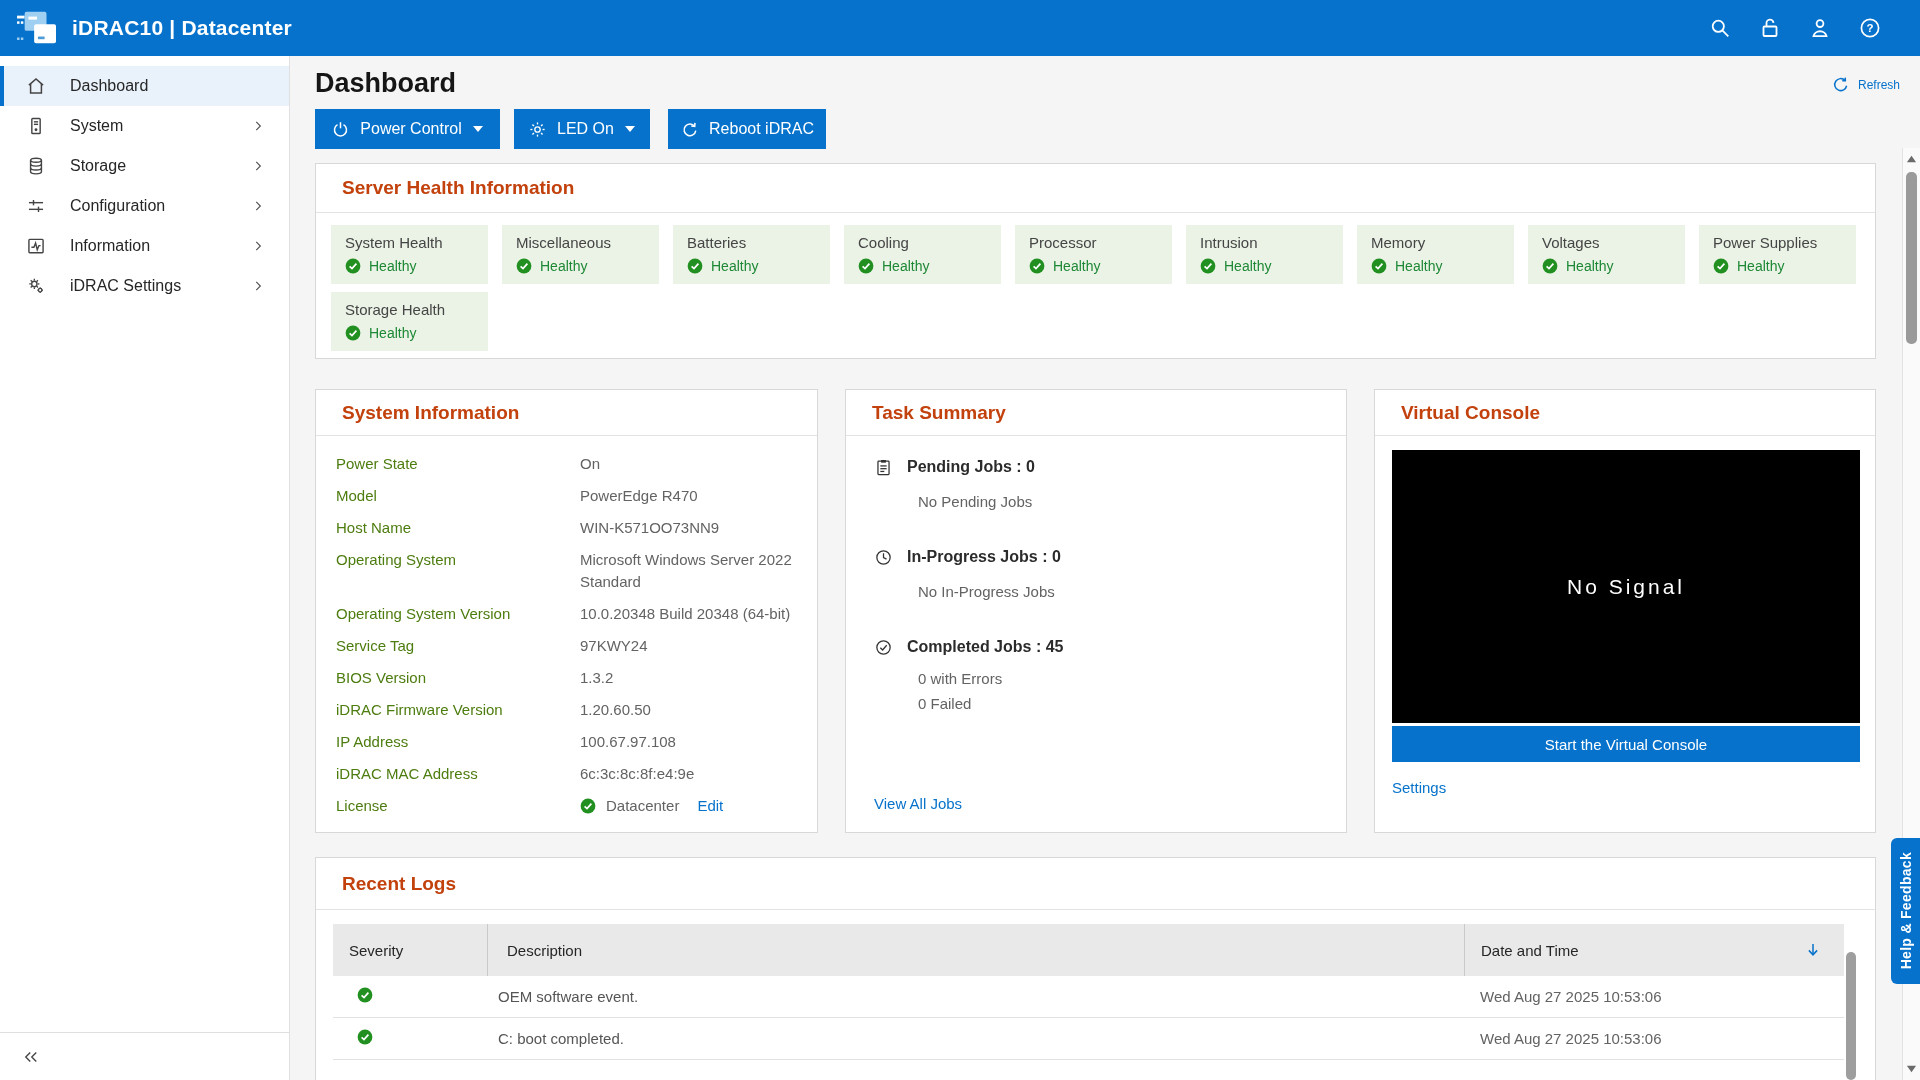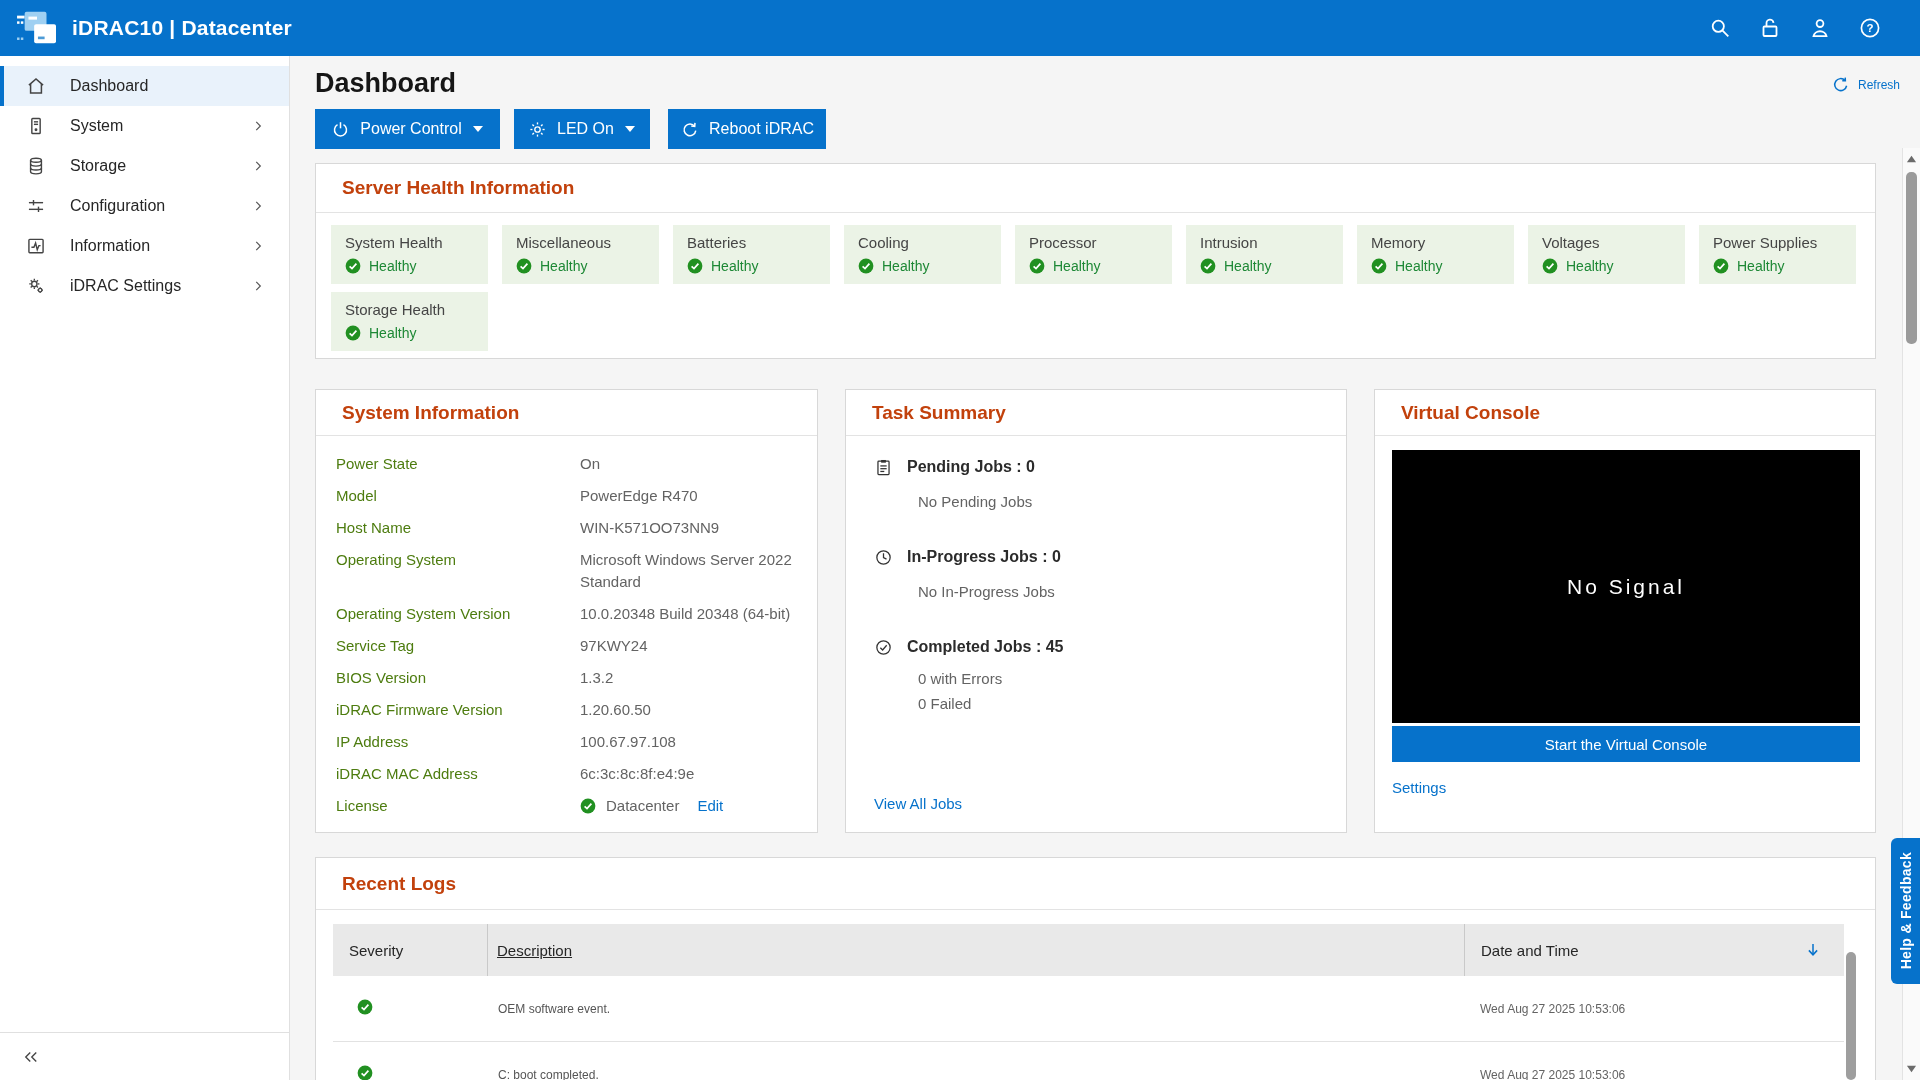--- a/index.html
+++ b/index.html
@@ -75,24 +75,24 @@
   .no-signal { color:#fff; font-size:21px; letter-spacing:3px; font-weight:500; }
   .vc-start { width:468px; height:36px; margin-top:3px; background:#0672CB; color:#fff; font-size:15px;
               display:flex; align-items:center; justify-content:center; cursor:pointer; }
   .vc-settings { display:inline-block; margin-top:17px; color:#0672CB; font-size:15px; cursor:pointer; }
 
   
   .logs-header { height:52px; }
   .log-table { position:absolute; left:17px; top:66px; width:1511px; }
   .thead { display:flex; align-items:center; background:#E9E9E9; height:52px; font-size:15px; color:#262626; position:relative; }
   .th-sev { width:154px; padding-left:16px; }
-  .th-desc { width:977px; padding-left:9px; border-left:1px solid #C9C9C9; height:100%; display:flex; align-items:center;text-decoration:underline; }
+  .th-desc { width:977px; padding-left:19px; border-left:1px solid #C9C9C9; height:100%; display:flex; align-items:center; }
   .th-date { width:380px; padding-left:16px; border-left:1px solid #C9C9C9; height:100%; display:flex; align-items:center; position:relative; }
   .sort-icon { position:absolute; right:22px; width:18px; height:18px; color:#0672CB; cursor:pointer; }
-  .trow { display:flex; align-items:center; height:66px; border-bottom:1px solid #E2E2E2; font-size:12px; color:#555; }
+  .trow { display:flex; align-items:center; height:42px; border-bottom:1px solid #E2E2E2; font-size:15px; color:#555; }
   .td-sev { width:154px; padding-left:24px; }
   .td-desc { width:977px; padding-left:11px; }
   .td-date { width:380px; padding-left:16px; color:#636363; }
 
   
   .logs-scroll-thumb { position:absolute; left:1846px; top:952px; width:10px; height:128px; background:#9E9E9E; border-radius:5px; }
   .page-scroll { position:absolute; left:1902px; top:148px; width:18px; height:932px; background:#FAFAFA; border-left:1px solid #E3E3E3; z-index:6; }
   .ps-up, .ps-down { position:absolute; left:3px; width:11px; height:11px; color:#5a5a5a; }
   .ps-up { top:6px; } .ps-down { bottom:6px; }
   .ps-thumb { position:absolute; left:3px; top:24px; width:11px; height:172px; background:#9A9A9A; border-radius:5px; }

